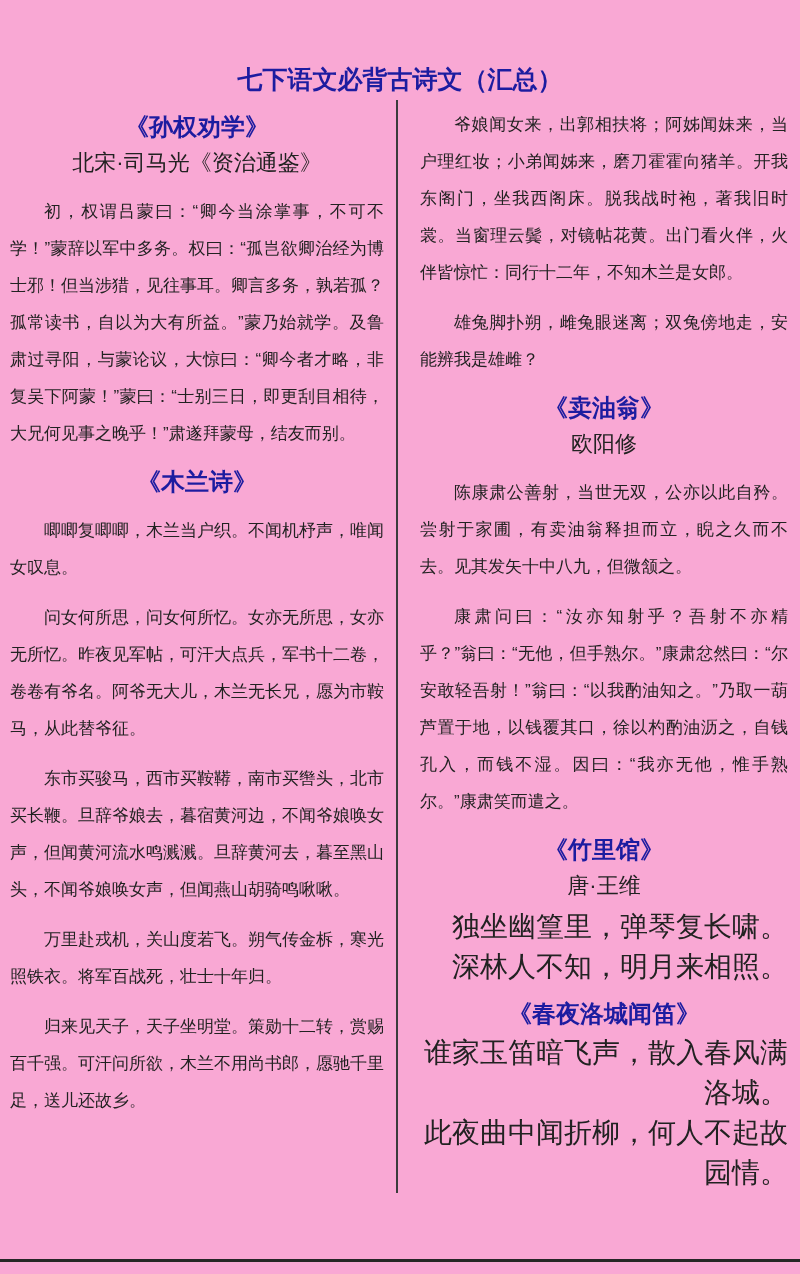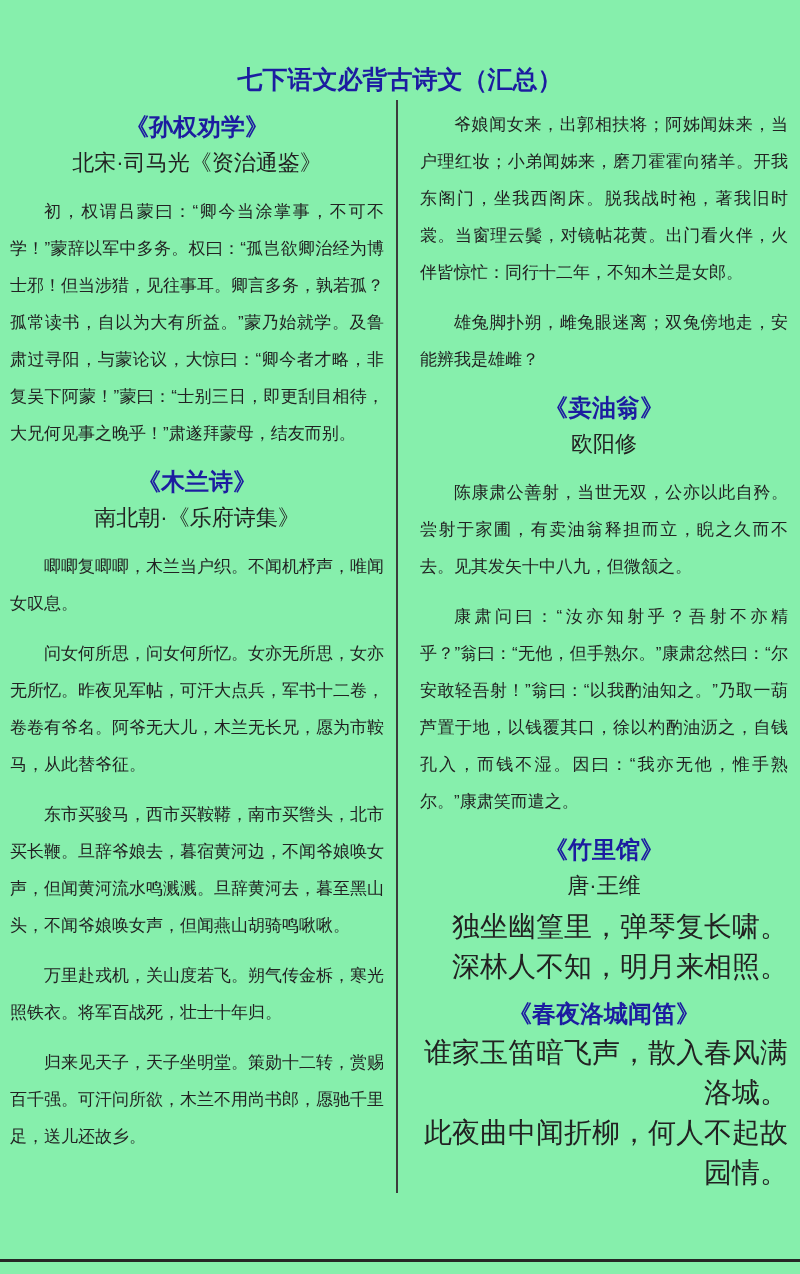--- a/index.html
+++ b/index.html
@@ -7,21 +7,21 @@
     --text:#222222;
     --divider:#3c3c3c;
     --rule:#262626;
   }
   html,body{margin:0;padding:0;background:#ffffff;}
   .page{
     position:relative;
     width:800px;
     height:1274px;
     margin:0 auto;
-    background:#86efac;
+    background:#f9a8d4;
     overflow:hidden;
     font-family:"Liberation Sans","DejaVu Sans",sans-serif;
     color:var(--text);
   }
   .doc-title{
     margin:0;
     padding-top:62px;
     text-align:center;
     font-size:25px;
     font-weight:bold;
@@ -90,21 +90,20 @@
   <h1 class="doc-title">七下语文必背古诗文（汇总）</h1>
 
   <div class="columns">
 
     <div class="col col-left">
       <h2 class="sec-title">《孙权劝学》</h2>
       <div class="author">北宋·司马光《资治通鉴》</div>
       <p class="para">初，权谓吕蒙曰：“卿今当涂掌事，不可不学！”蒙辞以军中多务。权曰：“孤岂欲卿治经为博士邪！但当涉猎，见往事耳。卿言多务，孰若孤？孤常读书，自以为大有所益。”蒙乃始就学。及鲁肃过寻阳，与蒙论议，大惊曰：“卿今者才略，非复吴下阿蒙！”蒙曰：“士别三日，即更刮目相待，大兄何见事之晚乎！”肃遂拜蒙母，结友而别。</p>
 
       <h2 class="sec-title">《木兰诗》</h2>
-      <div class="author">南北朝·《乐府诗集》</div>
       <p class="para">唧唧复唧唧，木兰当户织。不闻机杼声，唯闻女叹息。</p>
       <p class="para">问女何所思，问女何所忆。女亦无所思，女亦无所忆。昨夜见军帖，可汗大点兵，军书十二卷，卷卷有爷名。阿爷无大儿，木兰无长兄，愿为市鞍马，从此替爷征。</p>
       <p class="para">东市买骏马，西市买鞍鞯，南市买辔头，北市买长鞭。旦辞爷娘去，暮宿黄河边，不闻爷娘唤女声，但闻黄河流水鸣溅溅。旦辞黄河去，暮至黑山头，不闻爷娘唤女声，但闻燕山胡骑鸣啾啾。</p>
       <p class="para">万里赴戎机，关山度若飞。朔气传金柝，寒光照铁衣。将军百战死，壮士十年归。</p>
       <p class="para">归来见天子，天子坐明堂。策勋十二转，赏赐百千强。可汗问所欲，木兰不用尚书郎，愿驰千里足，送儿还故乡。</p>
     </div>
 
     <div class="col col-right">
       <p class="para">爷娘闻女来，出郭相扶将；阿姊闻妹来，当户理红妆；小弟闻姊来，磨刀霍霍向猪羊。开我东阁门，坐我西阁床。脱我战时袍，著我旧时裳。当窗理云鬓，对镜帖花黄。出门看火伴，火伴皆惊忙：同行十二年，不知木兰是女郎。</p>
       <p class="para">雄兔脚扑朔，雌兔眼迷离；双兔傍地走，安能辨我是雄雌？</p>

